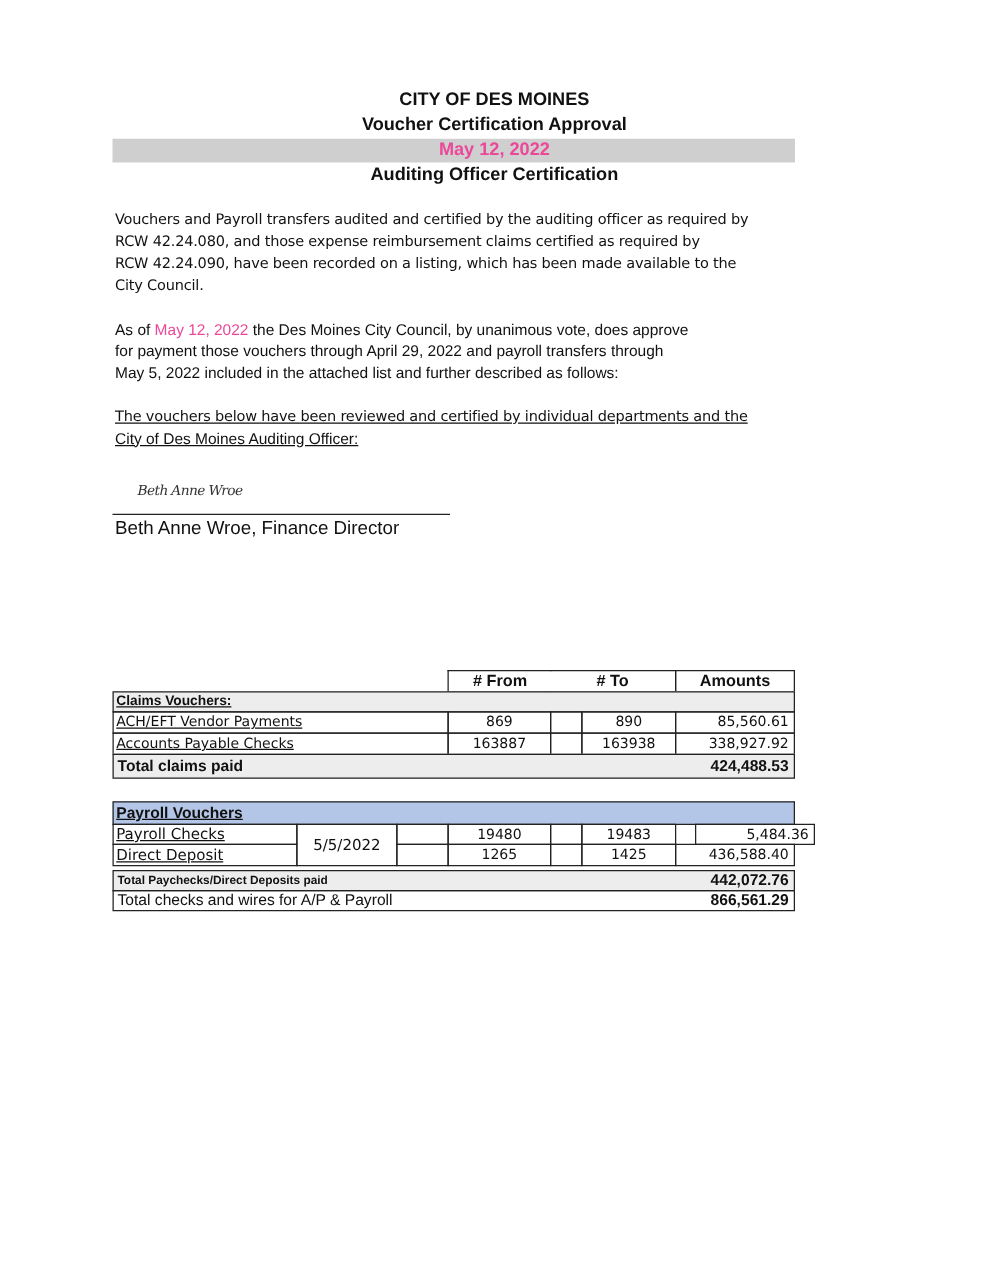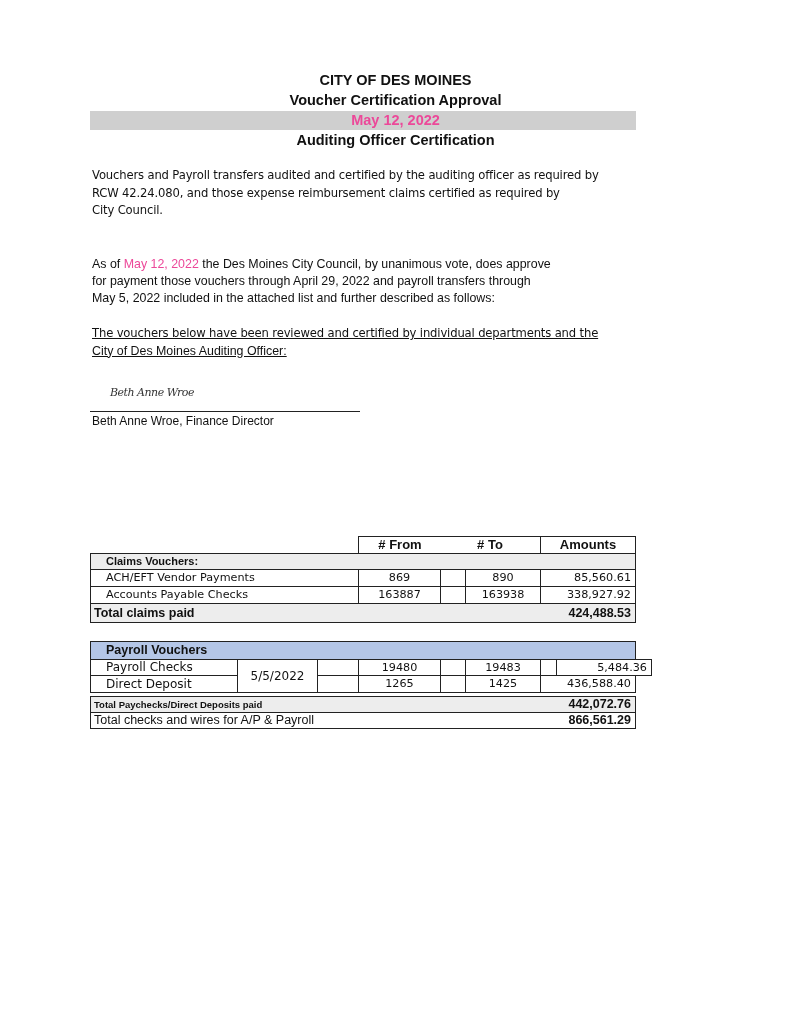--- a/index.html
+++ b/index.html
@@ -5,45 +5,46 @@
   html, body { margin: 0; padding: 0; background: #ffffff; }
   body { width: 791px; height: 1024px; position: relative; overflow: hidden; color: #111; }
   .hdr { position: absolute; left: 0; width: 791px; text-align: center; font-family: "Liberation Sans", sans-serif; font-weight: bold; font-size: 14.5px; }
   .date-band { position: absolute; left: 90px; top: 111px; width: 546px; height: 19px; background: #cfcfcf; }
   .red { color: #ec4899; }
   .para { position: absolute; left: 92px; width: 530px; font-size: 12.6px; line-height: 17.5px; }
   .carlito { font-family: "DejaVu Sans", sans-serif; font-size: 11.6px; letter-spacing: -0.15px; }
   .arial { font-family: "Liberation Sans", sans-serif; font-size: 12.4px; }
   .sig { position: absolute; left: 110px; top: 386px; font-family: "DejaVu Serif", serif; font-style: italic; font-size: 11px; color: #333; letter-spacing: -0.5px; }
   .sigline { position: absolute; left: 90px; top: 411px; width: 270px; border-top: 1.5px solid #222; }
-  .signame { position: absolute; left: 92px; top: 414px; font-family: "Liberation Sans", sans-serif; font-size: 12px; }
+  .signame { position: absolute; left: 92px; top: 414px; font-family: "Liberation Sans", sans-serif; font-size: 15px; }
 
   .tbl { position: absolute; font-size: 12px; }
   .cell { position: absolute; box-sizing: border-box; border: 1px solid #222; white-space: nowrap; overflow: hidden; }
   .c { text-align: center; }
   .r { text-align: right; padding-right: 4px; }
-  .l { padding-left: 15px; }
+  .l { padding-left: 2px; text-decoration: underline; }
   .bold { font-weight: bold; }
   .grey { background: #ededed; }
   .blue { background: #b4c6e7; }
   .cal { font-family: "DejaVu Sans", sans-serif; font-size: 11.2px; }
   .ar { font-family: "Liberation Sans", sans-serif; }
 </style>
 </head>
 <body>
 
 <div class="hdr" style="top:72px;">CITY OF DES MOINES</div>
 <div class="hdr" style="top:92px;">Voucher Certification Approval</div>
 <div class="date-band"></div>
 <div class="hdr red" style="top:112px;">May 12, 2022</div>
 <div class="hdr" style="top:132px;">Auditing Officer Certification</div>
 
 <div class="para carlito" style="top:167px;">
   <div>Vouchers and Payroll transfers audited and certified by the auditing officer as required by</div>
   <div>RCW 42.24.080, and those expense reimbursement claims certified as required by</div>
+  <div>RCW 42.24.090, have been recorded on a listing, which has been made available to the</div>
   <div>City Council.</div>
 </div>
 
 <div class="para arial" style="top:256px; line-height:17px;">
   <div><span>As of </span><span class="red">May 12, 2022</span><span> the Des Moines City Council, by unanimous vote, does approve</span></div>
   <div>for payment those vouchers through April 29, 2022 and payroll transfers through</div>
   <div>May 5, 2022 included in the attached list and further described as follows:</div>
 </div>
 
 <div class="para" style="top:325px;text-decoration:underline;">

